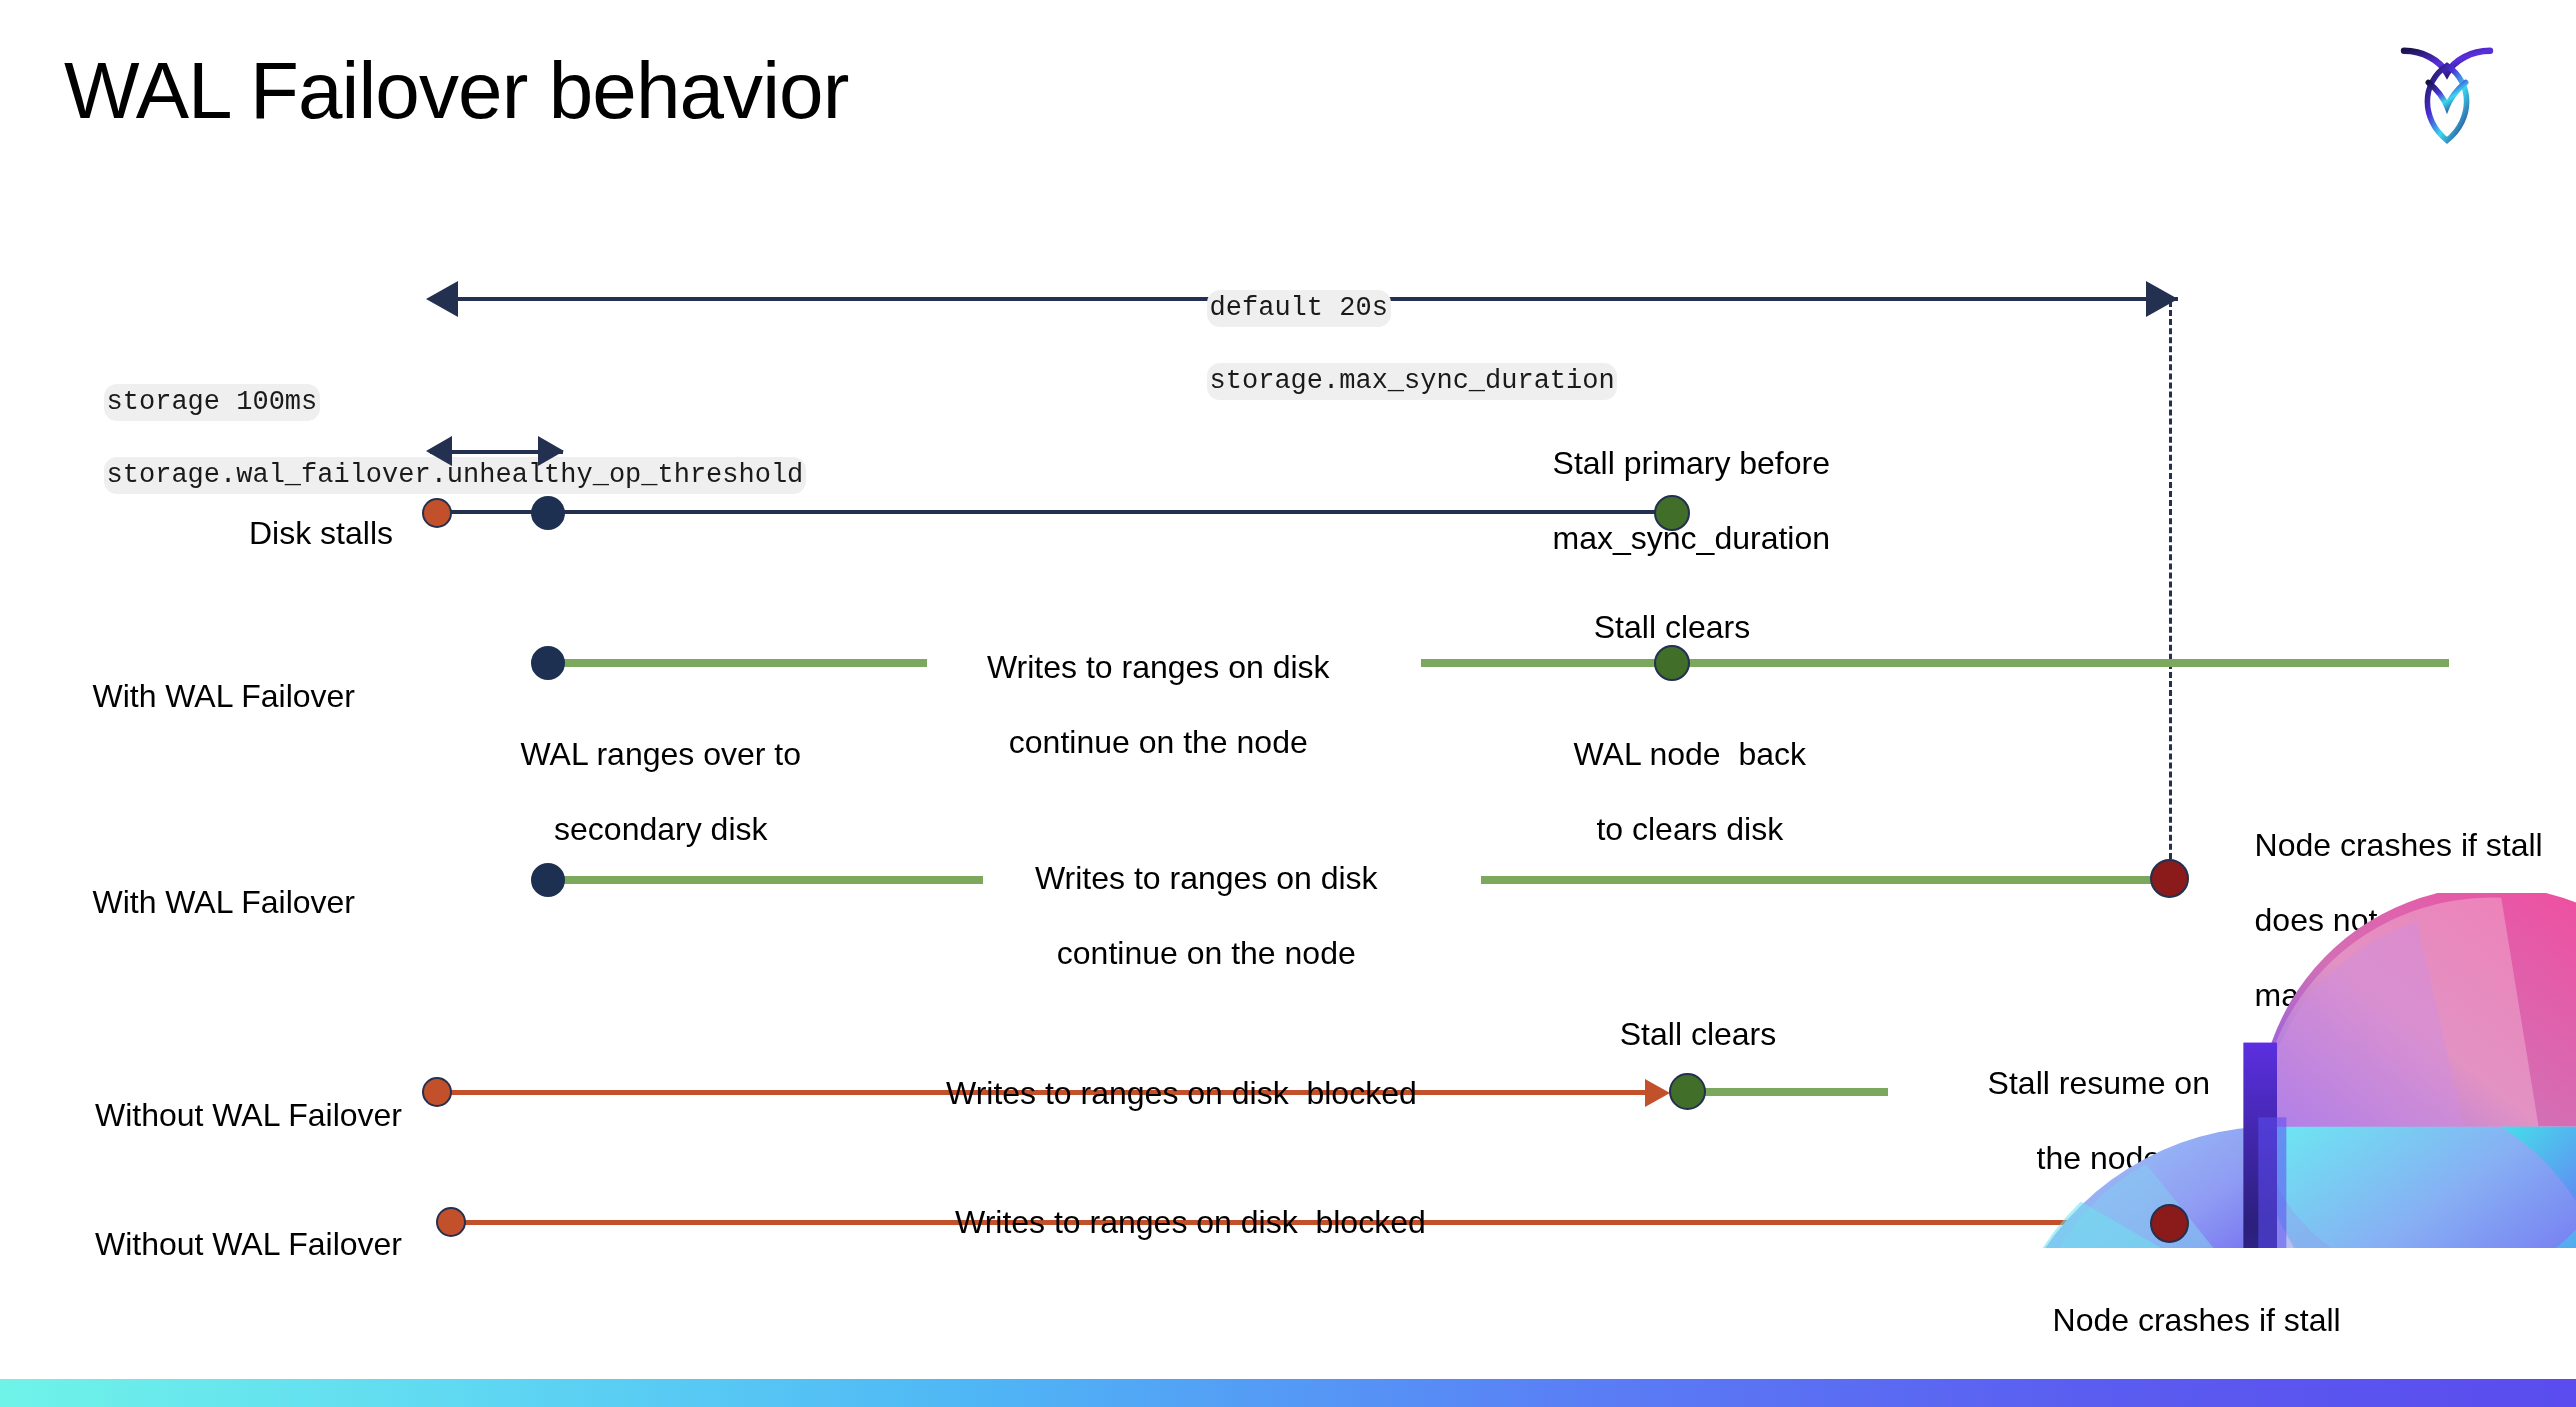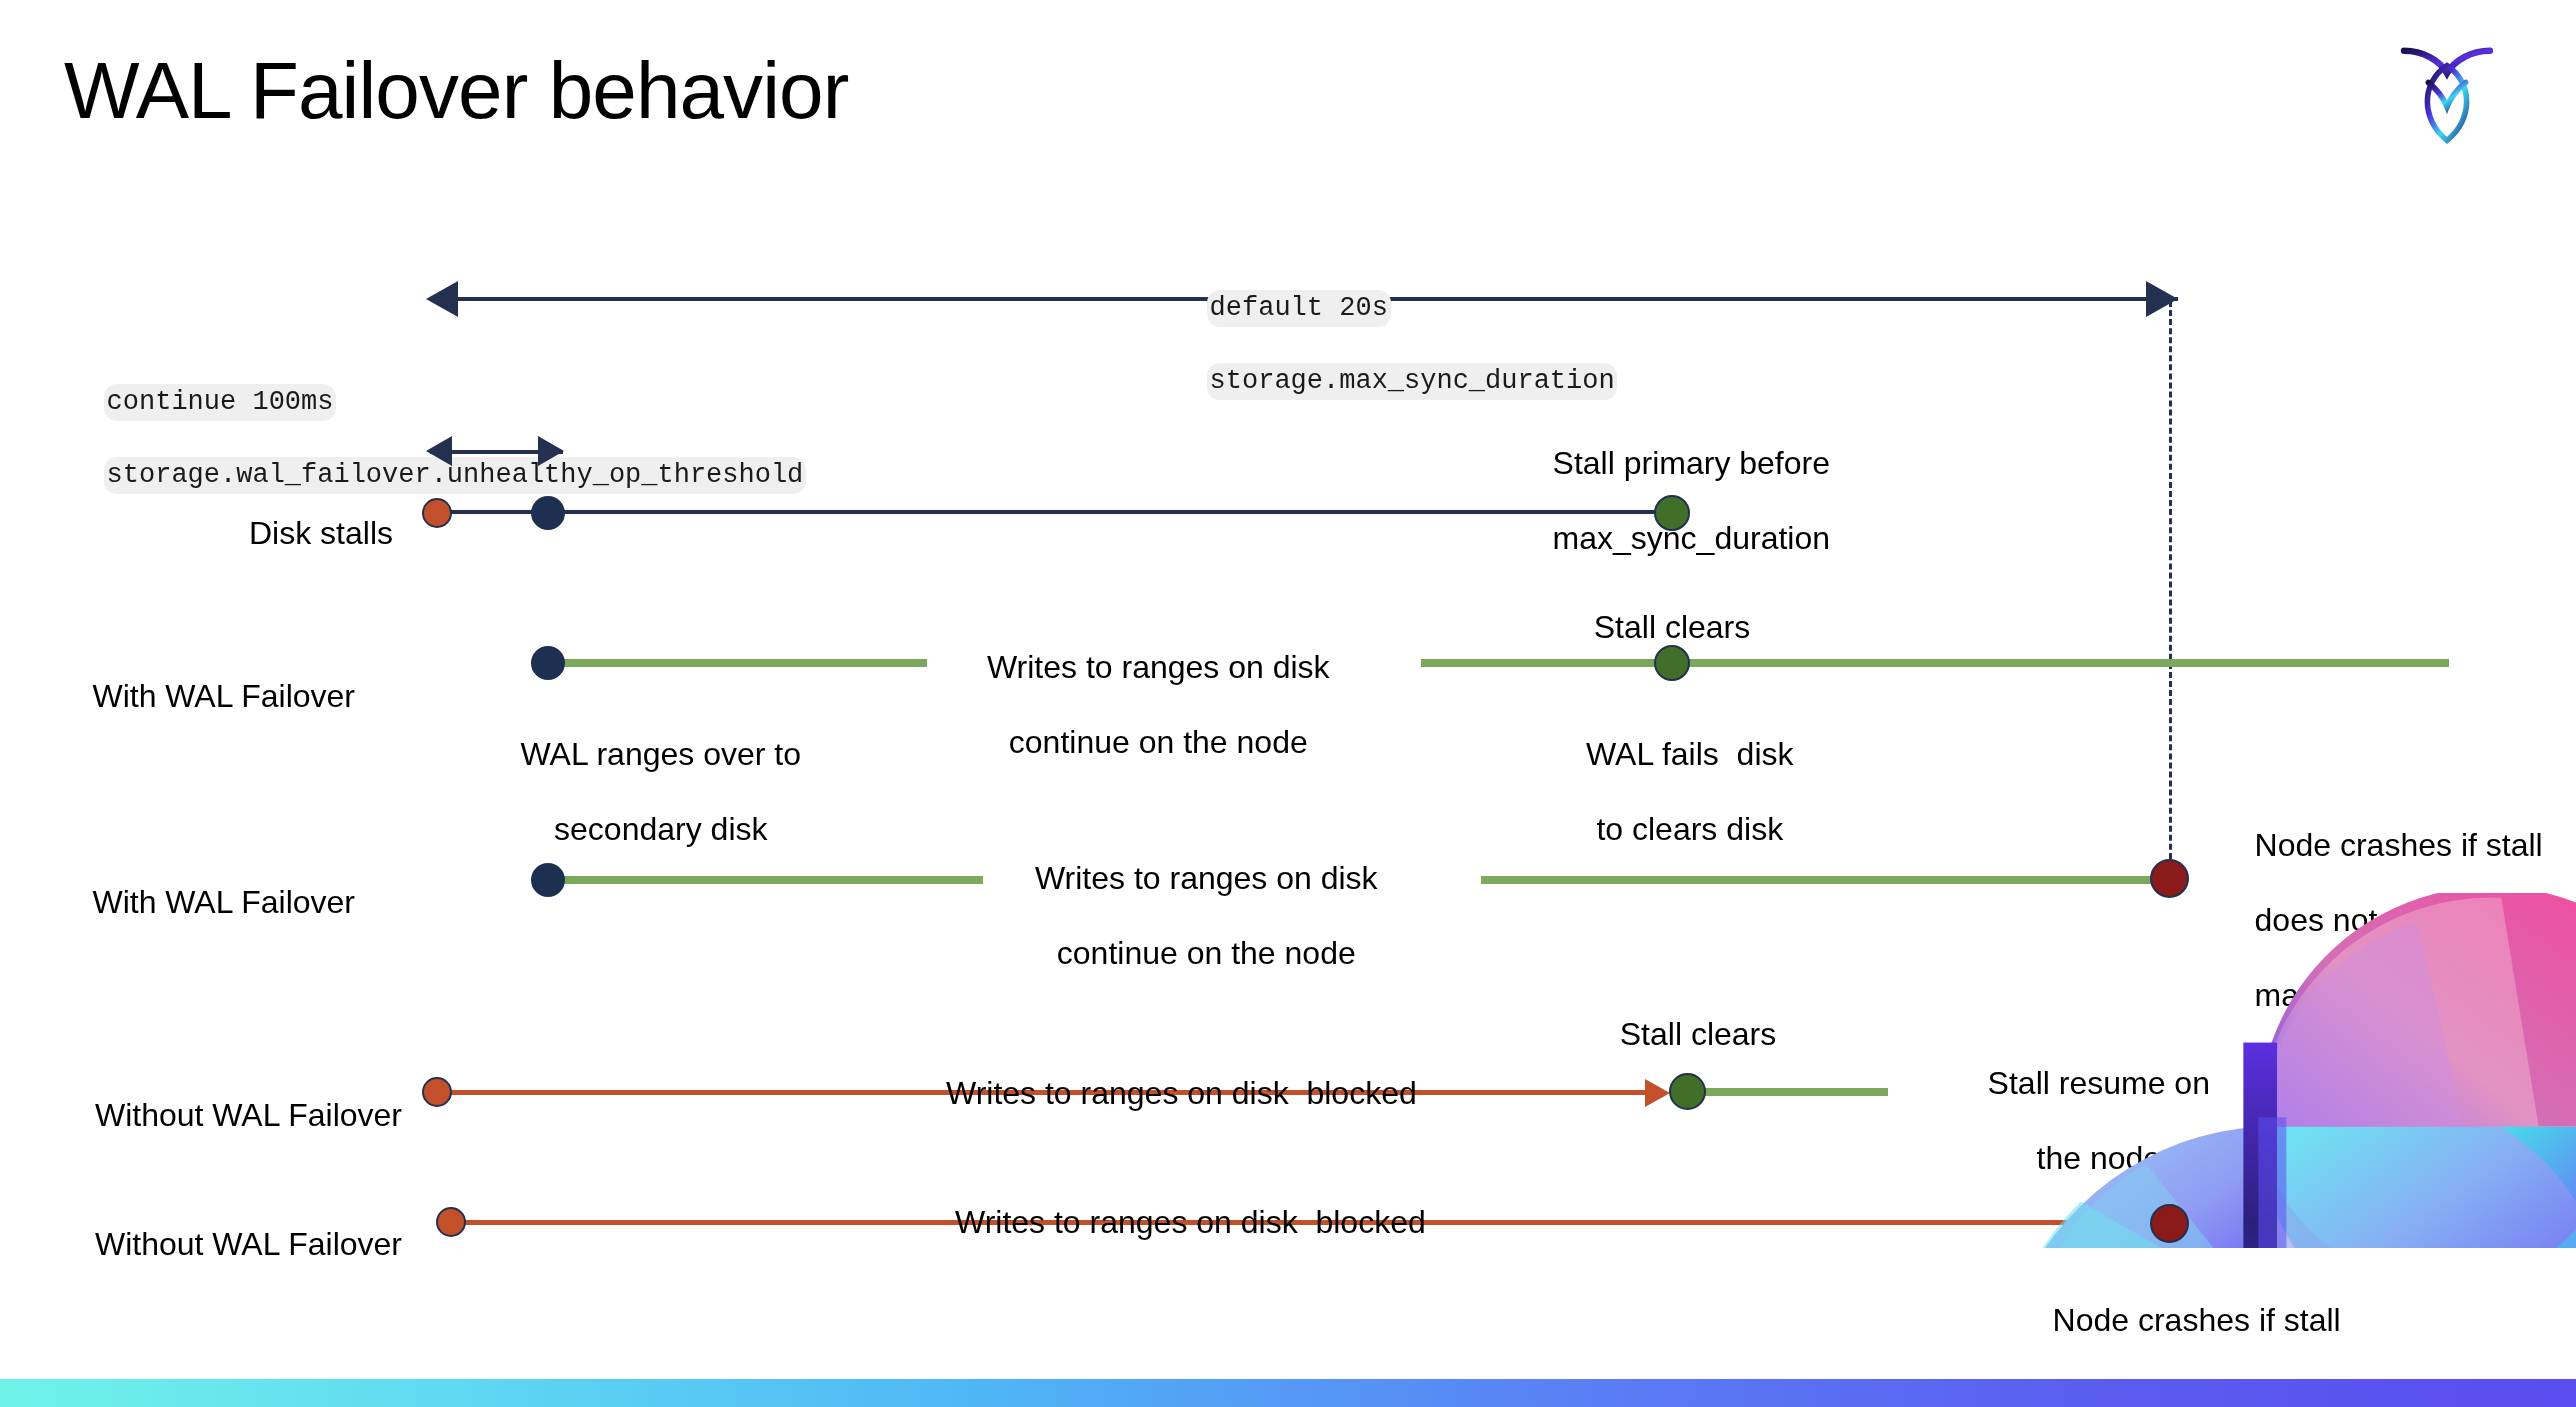--- a/index.html
+++ b/index.html
@@ -95,21 +95,21 @@
   <div class="ah right-navy" style="left:2146px;top:281px;"></div>
 
   <div class="mono" style="left:1142px;top:254px;">
     <span>default 20s</span><br>
     <span>storage.max_sync_duration</span>
   </div>
 
   <div class="vdash" style="left:2169px;top:301px;height:576px;"></div>
 
   <div class="mono" style="left:39px;top:348px;">
-    <span>continue 100ms</span><br>
+    <span>storage 100ms</span><br>
     <span>storage.wal_failover.unhealthy_op_threshold</span>
   </div>
 
   <div class="hline" style="left:430px;top:450px;width:133px;height:3.7px;"></div>
   <div class="ah left-navy-sm" style="left:426px;top:436px;"></div>
   <div class="ah right-navy-sm" style="left:538px;top:436px;"></div>
 
   <div class="lbl r" style="left:0px;top:495px;width:393px;">Disk stalls</div>
 
   <div class="hline" style="left:437px;top:510px;width:1234px;"></div>
@@ -135,21 +135,21 @@
   </div>
 
   <div class="lbl c" style="left:475px;top:699px;width:336px;">
     <span>WAL ranges over to</span><br>
     <span>secondary disk</span>
   </div>
 
   <div class="lbl c" style="left:1518px;top:609px;width:308px;">Stall clears</div>
 
   <div class="lbl c" style="left:1518px;top:699px;width:308px;">
-    <span>WAL fails  disk</span><br>
+    <span>WAL node  back</span><br>
     <span>to clears disk</span>
   </div>
 
   <div class="lbl r" style="left:0px;top:864px;width:355px;">With WAL Failover</div>
 
   <div class="gline" style="left:553px;top:876px;width:430px;"></div>
   <div class="gline" style="left:1481px;top:876px;width:688px;"></div>
   <div class="dot navy" style="left:531px;top:863px;width:34px;height:34px;"></div>
   <div class="dot darkred" style="left:2150px;top:859px;width:39px;height:39px;"></div>
 

